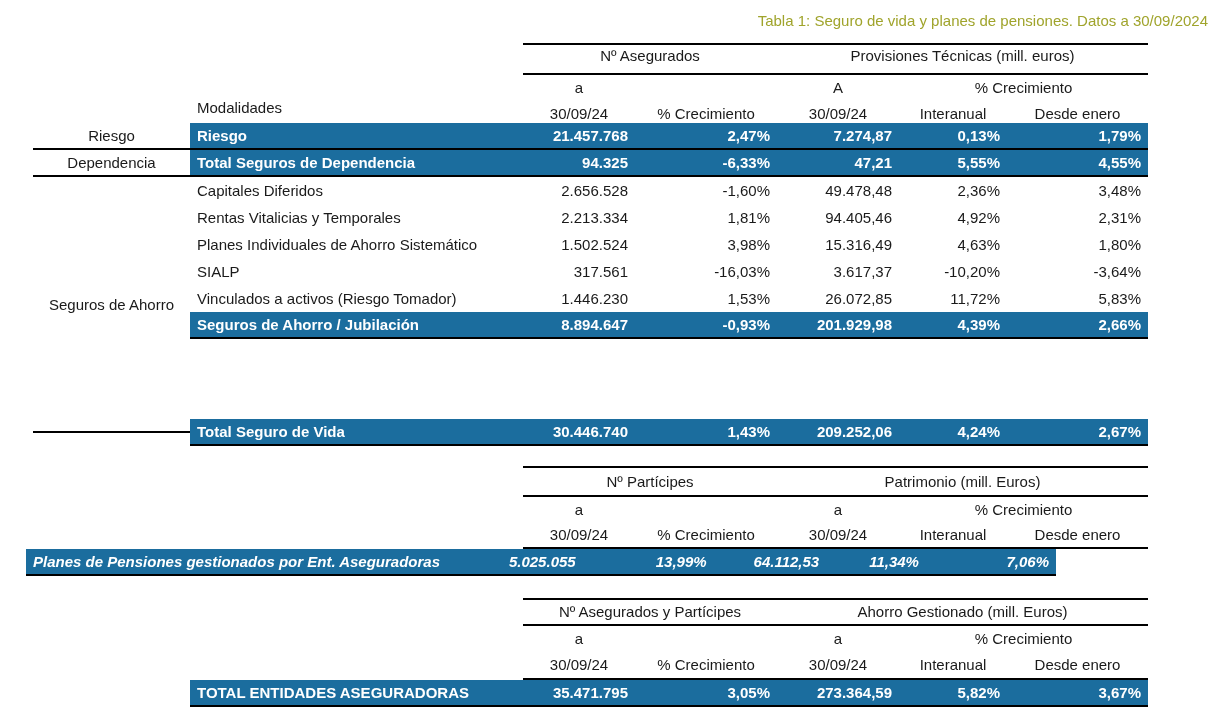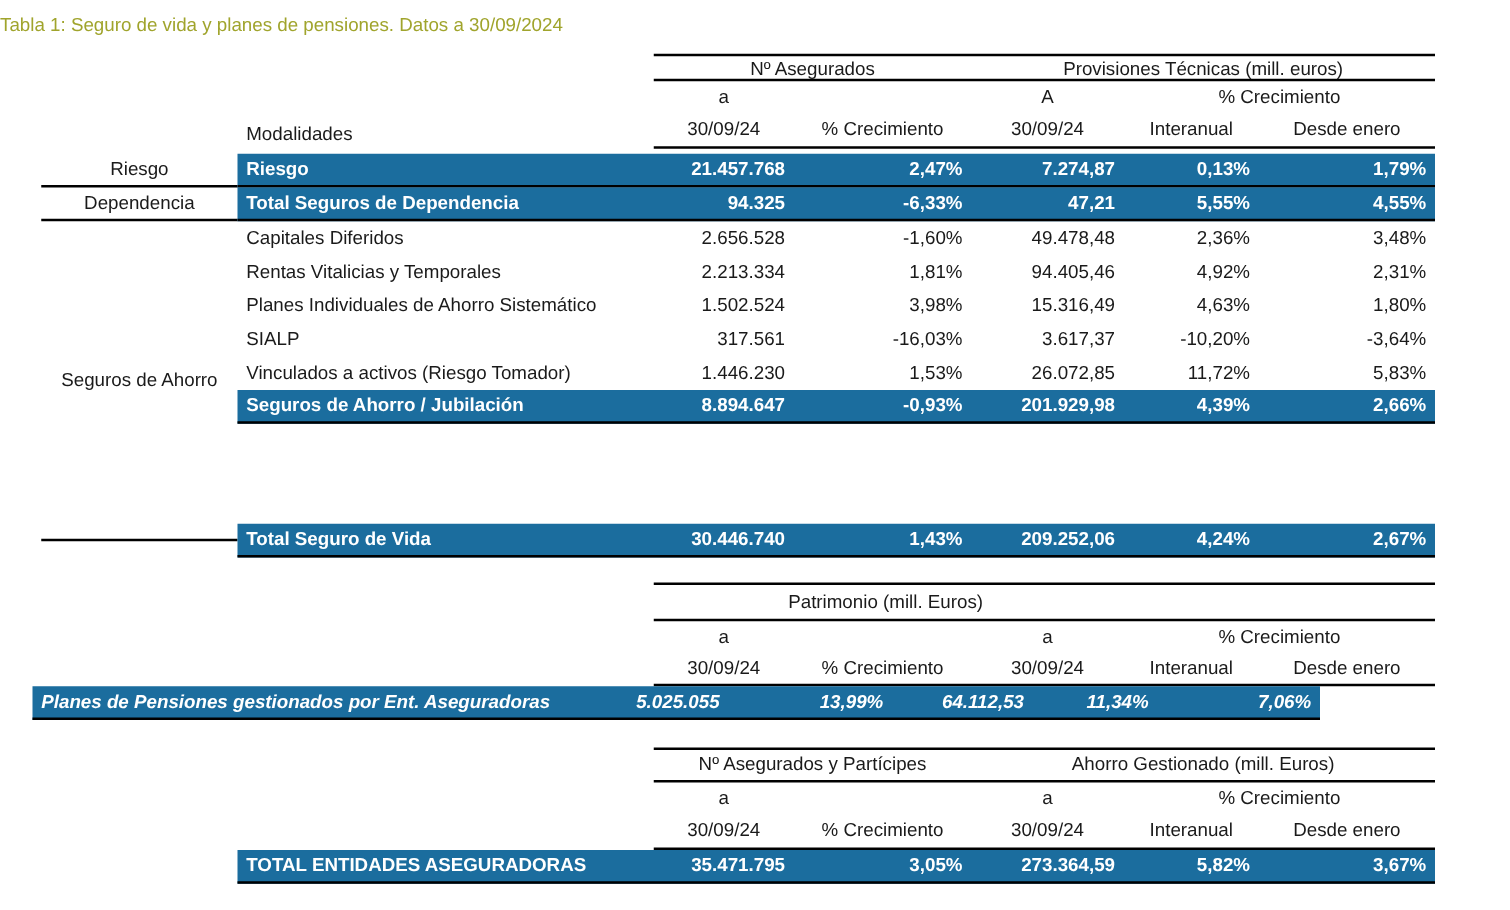--- a/index.html
+++ b/index.html
@@ -9,33 +9,33 @@
     --line:#000000;
   }
   html,body{margin:0;padding:0;}
   body{
     width:1208px;height:728px;position:relative;background:#fff;
     font-family:"Liberation Sans",sans-serif;font-size:15px;color:var(--ink);
     overflow:hidden;
   }
   *{box-sizing:border-box;}
   .abs{position:absolute;}
-  .title{top:12px;left:0;width:1208px;text-align:left;color:var(--olive);}
+  .title{top:12px;left:0;width:1208px;text-align:right;color:var(--olive);}
 
   
   .c1{width:112px}.c2{width:142px}.c3{width:122px}.c4{width:108px}.c5{width:141px}
   .c45{width:249px}.g1{width:254px}.g2{width:371px}
 
   .thead{left:523px;width:625px;border-top:2px solid var(--line);}
   .hrow{display:flex;}
   .hrow>div{text-align:center;}
   .groups{border-bottom:2px solid var(--line);}
 
   .t1{top:43px;}
-  .t1 .groups>div{height:18px;line-height:22px;}
+  .t1 .groups>div{height:28px;line-height:22px;}
   .t1 .sub>div{height:26px;line-height:26px;}
   .t1{border-bottom:2px solid var(--line);}
 
   .t2{top:466px;border-bottom:2px solid var(--line);}
   .t2 .groups>div{height:27px;line-height:27px;}
   .t2 .sub>div{height:25px;line-height:25px;}
 
   .t3{top:598px;border-bottom:2px solid var(--line);}
   .t3 .groups>div{height:24px;line-height:24px;}
   .t3 .sub>div{height:26px;line-height:26px;}
@@ -171,20 +171,21 @@
   <div class="lbl">Total Seguro de Vida</div>
   <div class="v c1">30.446.740</div>
   <div class="v c2">1,43%</div>
   <div class="v c3">209.252,06</div>
   <div class="v c4">4,24%</div>
   <div class="v c5">2,67%</div>
 </div>
 
 <div class="abs thead t2">
   <div class="hrow groups">
+    <div class="g1">Nº Partícipes</div>
     <div class="g2">Patrimonio (mill. Euros)</div>
   </div>
   <div class="hrow sub">
     <div class="c1">a</div>
     <div class="c2"></div>
     <div class="c3">a</div>
     <div class="c45">% Crecimiento</div>
   </div>
   <div class="hrow sub">
     <div class="c1">30/09/24</div>

